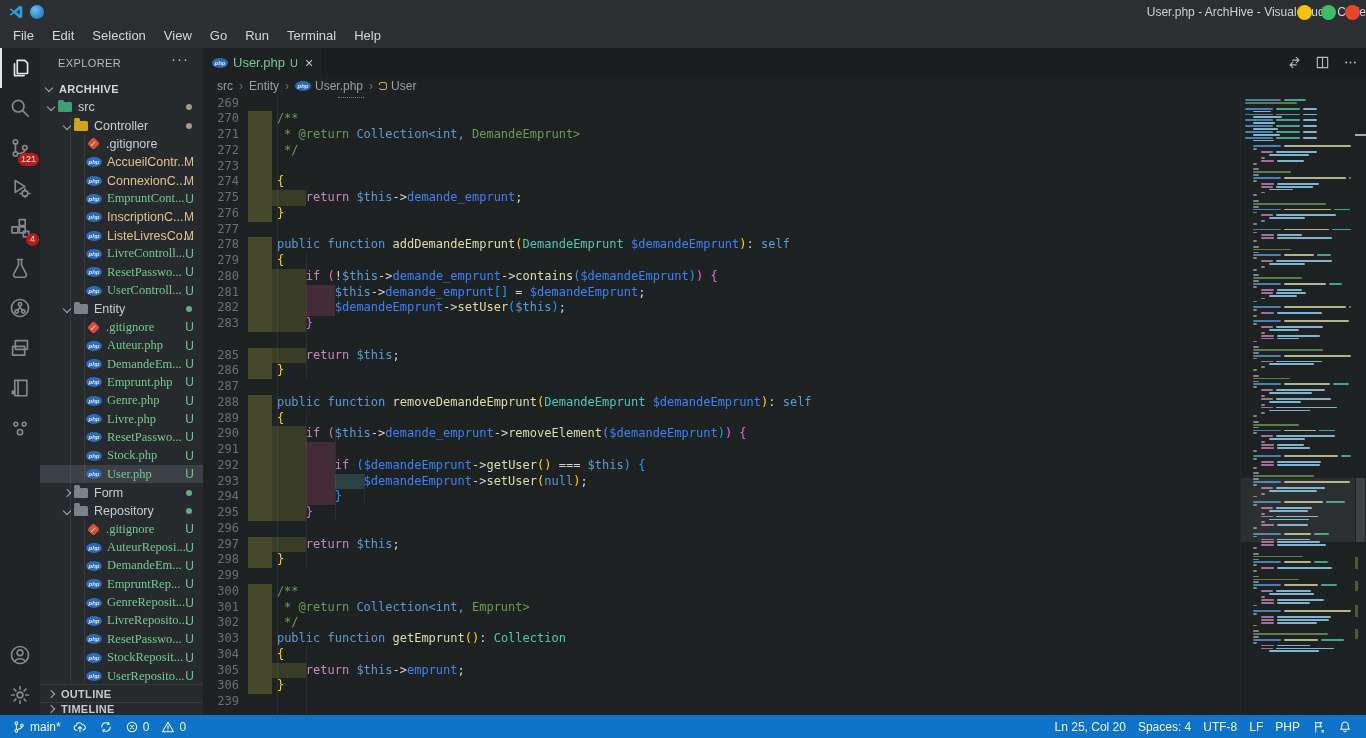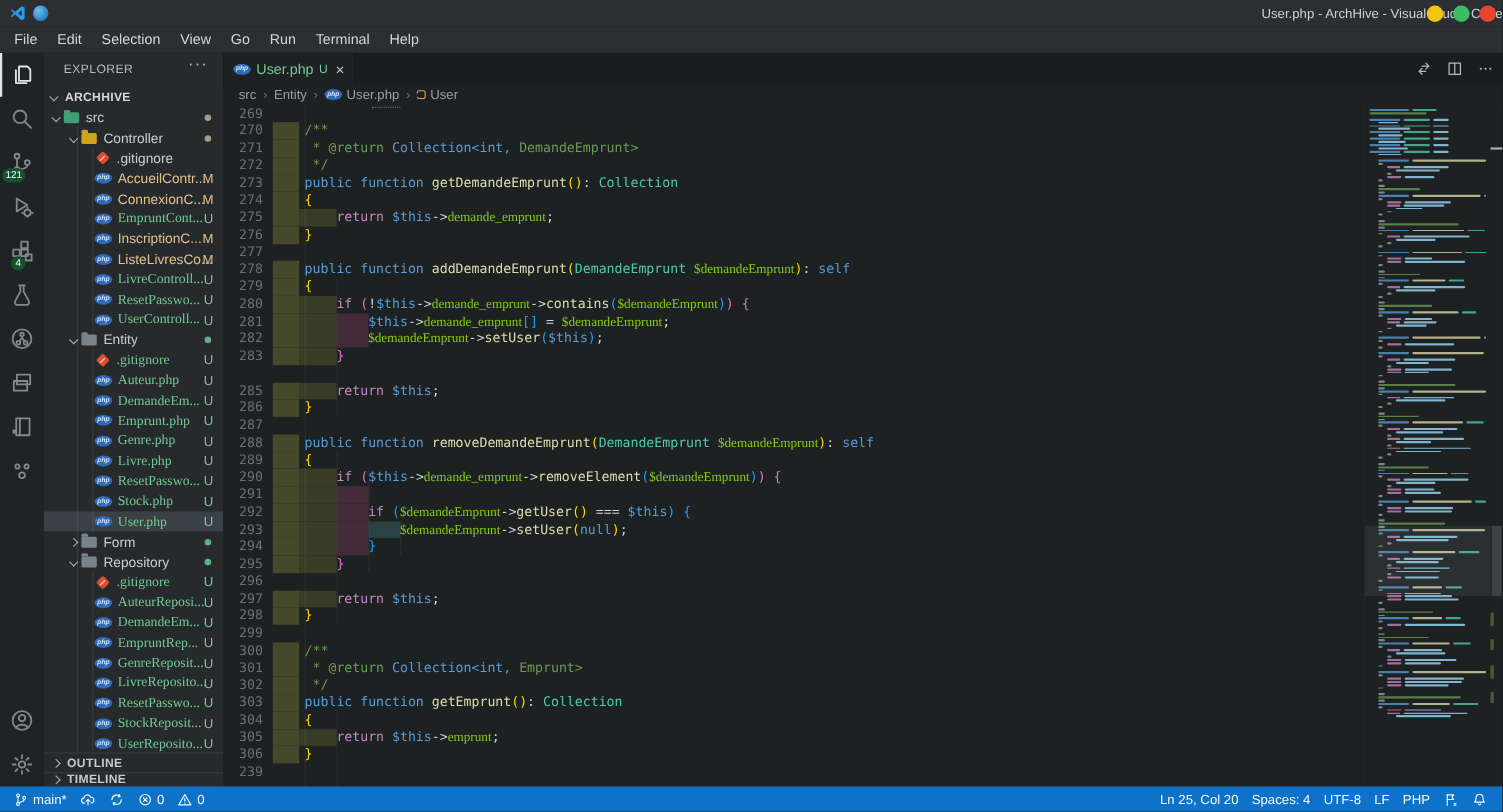--- a/index.html
+++ b/index.html
@@ -23,21 +23,21 @@
   
   .menubar { position:absolute; left:0; top:24px; width:1366px; height:24px; background:#2b2f31; display:flex; align-items:center; padding-left:4px; }
   .menu-item { padding:0 9px; height:24px; line-height:24px; color:#d3d5d7; font-size:13px; cursor:default; }
 
   
   .activitybar { position:absolute; left:0; top:48px; width:40px; height:667px; background:#1f2325; display:flex; flex-direction:column; justify-content:space-between; }
   .ab-group { display:flex; flex-direction:column; }
   .ab-item { position:relative; width:40px; height:40px; display:flex; align-items:center; justify-content:center; color:#82888d; }
   .ab-item.active { color:#e4e7e9; box-shadow:inset 2px 0 0 #e4e7e9; }
   .ab-item svg { width:22px; height:22px; }
-  .ab-badge { position:absolute; right:17px; bottom:2px; background:#14532d; color:#fff; font-size:9px;
+  .ab-badge { position:absolute; right:1px; bottom:2px; background:#b91c1c; color:#fff; font-size:9px;
     height:13px; line-height:13px; min-width:13px; padding:0 3px; border-radius:8px; text-align:center; }
 
   
   .sidebar { position:absolute; left:40px; top:48px; width:163px; height:667px; background:#262a2d; overflow:hidden; }
   .sb-header { position:absolute; left:0; top:0; width:163px; height:30px; }
   .sb-title { position:absolute; left:18px; top:9px; font-size:11px; color:#b6babd; letter-spacing:.4px; }
   .sb-more { position:absolute; right:14px; top:2px; color:#b6babd; font-size:15px; letter-spacing:1px; }
   .sb-section { position:absolute; left:0; top:31px; width:163px; height:19px; display:flex; align-items:center; }
   .sb-section .lbl { font-size:11px; font-weight:bold; color:#d4d7d9; letter-spacing:.3px; }
   .chev { display:inline-block; width:6px; height:6px; border-right:1.4px solid #a7acb0; border-bottom:1.4px solid #a7acb0; }
@@ -93,21 +93,21 @@
   .crow { position:absolute; left:0; width:1037px; height:15.75px; }
   .lnum { position:absolute; left:0; top:0; width:36px; text-align:right; color:#68707a; font-size:12px; line-height:15.75px; }
   .ctext { position:absolute; left:45px; top:0; white-space:pre; line-height:15.75px; }
   .deco { position:absolute; top:0; height:15.75px; }
   .deco.g  { left:45px;  width:24px; background:#45482b; }
   .deco.g2 { left:69px;  width:34px; background:#3a3d25; }
   .deco.m  { left:103px; width:29px; background:#432c38; }
   .deco.t  { left:132px; width:29px; background:#2a4243; }
   .iguide { position:absolute; width:1px; background:rgba(255,255,255,.065); }
   .s-c  { color:#6a9955; } .s-k { color:#569cd6; } .s-ct { color:#c586c0; }
-  .s-f  { color:#dcdcaa; } .s-t { color:#4ec9b0; } .s-v { color:#84cc16;font-family:Liberation Serif, serif; }
+  .s-f  { color:#dcdcaa; } .s-t { color:#4ec9b0; } .s-v { color:#3b82f6; }
   .s-th { color:#569cd6; } .s-p { color:#d4d4d4; } .s-db { color:#569cd6; }
   .s-b1 { color:#ffd700; } .s-b2 { color:#da70d6; } .s-b3 { color:#179fff; }
   .top-partial { position:absolute; left:135px; top:2px; width:26px; border-bottom:1px dotted #888d92; opacity:.85; }
 
   
   .minimap { position:absolute; left:1240px; top:95px; width:115px; height:620px; background:#1e2122; border-left:1px solid rgba(255,255,255,.03); overflow:hidden; }
   .mmbar { position:absolute; height:1.9px; border-radius:1px; opacity:.78; }
   .mm-slider { position:absolute; left:0; width:115px; top:383px; height:64px; background:rgba(210,215,220,.08); }
   .scrollbar { position:absolute; left:1355px; top:95px; width:11px; height:620px; }
   .sc-thumb { position:absolute; left:1px; top:383px; width:9px; height:64px; background:rgba(130,136,142,.32); }
@@ -499,21 +499,20 @@
         <span class="ctext"><span class="s-c">     * @return </span><span class="s-db">Collection&lt;int,</span><span class="s-c"> DemandeEmprunt&gt;</span></span>
       </div>
       <div class="crow" style="top: 47.75px;">
         <span class="lnum">272</span>
         <span class="deco g"></span>
         <span class="ctext"><span class="s-c">     */</span></span>
       </div>
       <div class="crow" style="top: 63.5px;">
         <span class="lnum">273</span>
         <span class="deco g"></span>
-        <span class="ctext"><span class="s-p">    </span><span class="s-k">public function </span><span class="s-f">getDemandeEmprunt</span><span class="s-b1">()</span><span class="s-p">: </span><span class="s-t">Collection</span></span>
       </div>
       <div class="crow" style="top: 79.25px;">
         <span class="lnum">274</span>
         <span class="deco g"></span>
         <span class="ctext"><span class="s-b1">    {</span></span>
       </div>
       <div class="crow" style="top: 95px;">
         <span class="lnum">275</span>
         <span class="deco g"></span>
         <span class="deco g2"></span>

